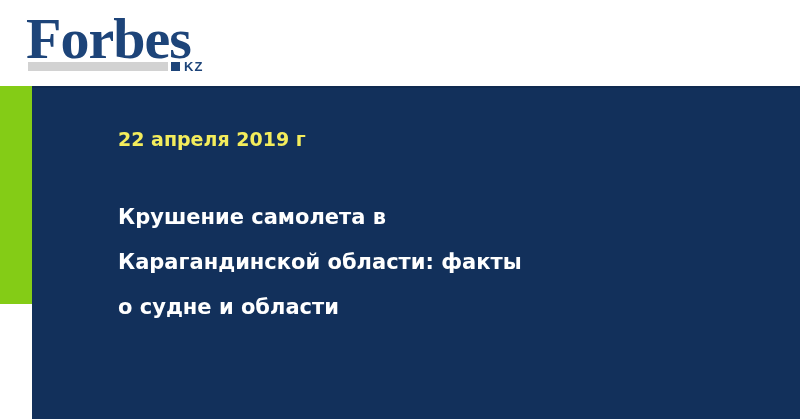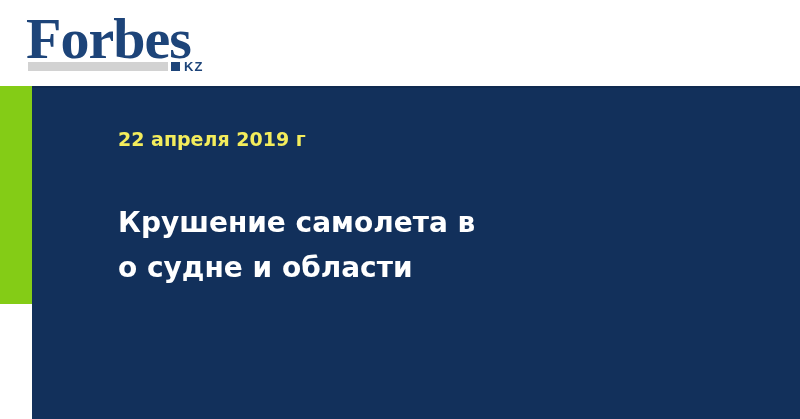--- a/index.html
+++ b/index.html
@@ -114,21 +114,21 @@
     white-space: nowrap;
   }
 
   .hero-title {
     position: absolute;
     left: 86px;
     top: 95px;
     width: 640px;
     font-family: "DejaVu Sans", sans-serif;
     font-weight: 700;
-    font-size: 28px;
+    font-size: 21px;
     line-height: 45px;
     color: #ffffff;
   }
 
   .hero-title .tline {
     display: block;
     white-space: nowrap;
   }
 </style>
 </head>
@@ -145,17 +145,18 @@
     </div>
   </div>
 
   <div class="hero">
     <div class="hero-divider"></div>
 
     <div class="hero-date">22 апреля 2019 г</div>
 
     <h1 class="hero-title">
       <span class="tline">Крушение самолета в</span>
+      <span class="tline">Карагандинской области: факты</span>
       <span class="tline">о судне и области</span>
     </h1>
   </div>
 
 </div>
 
 </body></html>

